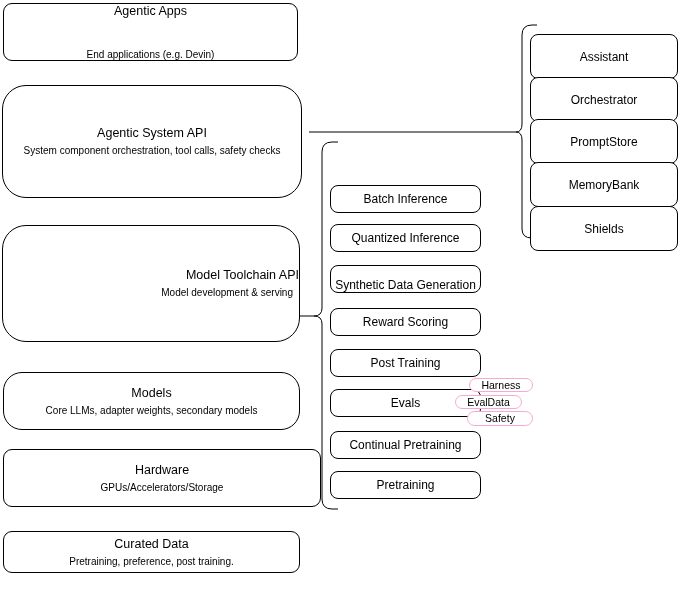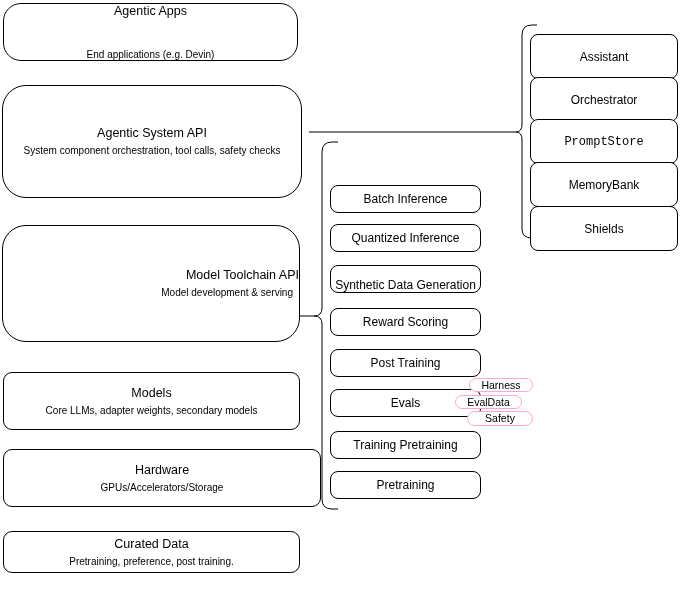--- a/index.html
+++ b/index.html
@@ -17,34 +17,34 @@
   .lbox .title { font-size:12.5px; line-height:15px; }
   .lbox .subtitle { font-size:10px; line-height:12px; margin-top:4px; padding:0 6px; }
   .mbox, .rbox { font-size:12px; border-radius:8px; }
   .pill {
     position:absolute; box-sizing:border-box; z-index:3;
     border:1px solid #f9a8d4; background:#ffffff; border-radius:8px;
     display:flex; align-items:center; justify-content:center;
     font-size:10.5px; line-height:11px;
   }
   
-  #lbox1 { left:3px;  top:3px;   width:295px; height:58px;  border-radius:18px;gap:26px;  }
+  #lbox1 { left:3px;  top:3px;   width:295px; height:58px;  border-radius:9px;gap:26px;  }
   #lbox2 { left:2px;  top:85px;  width:300px; height:113px; border-radius:24px; }
   #lbox3 { left:2px;  top:225px; width:298px; height:117px; border-radius:24px;align-items:flex-end; }
-  #lbox4 { left:3px;  top:372px; width:297px; height:58px;  border-radius:9px;  }
+  #lbox4 { left:3px;  top:372px; width:297px; height:58px;  border-radius:19px;  }
   #lbox5 { left:3px;  top:449px; width:318px; height:58px;  border-radius:9px;  }
   #lbox6 { left:3px;  top:531px; width:297px; height:42px;  border-radius:9px;  }
   
   .mbox { left:330px; width:151px; height:28px; }
   #mbox0 { top:145px; } #mbox1 { top:185px; } #mbox2 { top:224px; }
   #mbox3 { top:265px;justify-content:flex-end; } #mbox4 { top:308px; } #mbox5 { top:349px; }
   #mbox6 { top:389px; } #mbox7 { top:431px; } #mbox8 { top:471px; }
   
   .rbox { left:530px; width:148px; height:45px;align-items:center; }
-  #rbox0 { top:34px; } #rbox1 { top:77px; } #rbox2 { top:119px;font-family:Liberation Mono, monospace; }
+  #rbox0 { top:34px; } #rbox1 { top:77px; } #rbox2 { top:119px; }
   #rbox3 { top:162px; } #rbox4 { top:206px; }
   
   #pill0 { left:469px; top:378px; width:64px; height:14px; }
   #pill1 { left:455px; top:395px; width:67px; height:14px; }
   #pill2 { left:467px; top:411px; width:66px; height:15px; }
 </style>
 </head>
 <body>
 
 <div class="canvas">
@@ -97,21 +97,21 @@
   <div class="box mbox" id="mbox4">
     <span>Reward Scoring</span>
   </div>
   <div class="box mbox" id="mbox5">
     <span>Post Training</span>
   </div>
   <div class="box mbox" id="mbox6">
     <span>Evals</span>
   </div>
   <div class="box mbox" id="mbox7">
-    <span>Training Pretraining</span>
+    <span>Continual Pretraining</span>
   </div>
   <div class="box mbox" id="mbox8">
     <span>Pretraining</span>
   </div>
 
   <div class="pill" id="pill0">
     <span>Harness</span>
   </div>
   <div class="pill" id="pill1">
     <span>EvalData</span>

